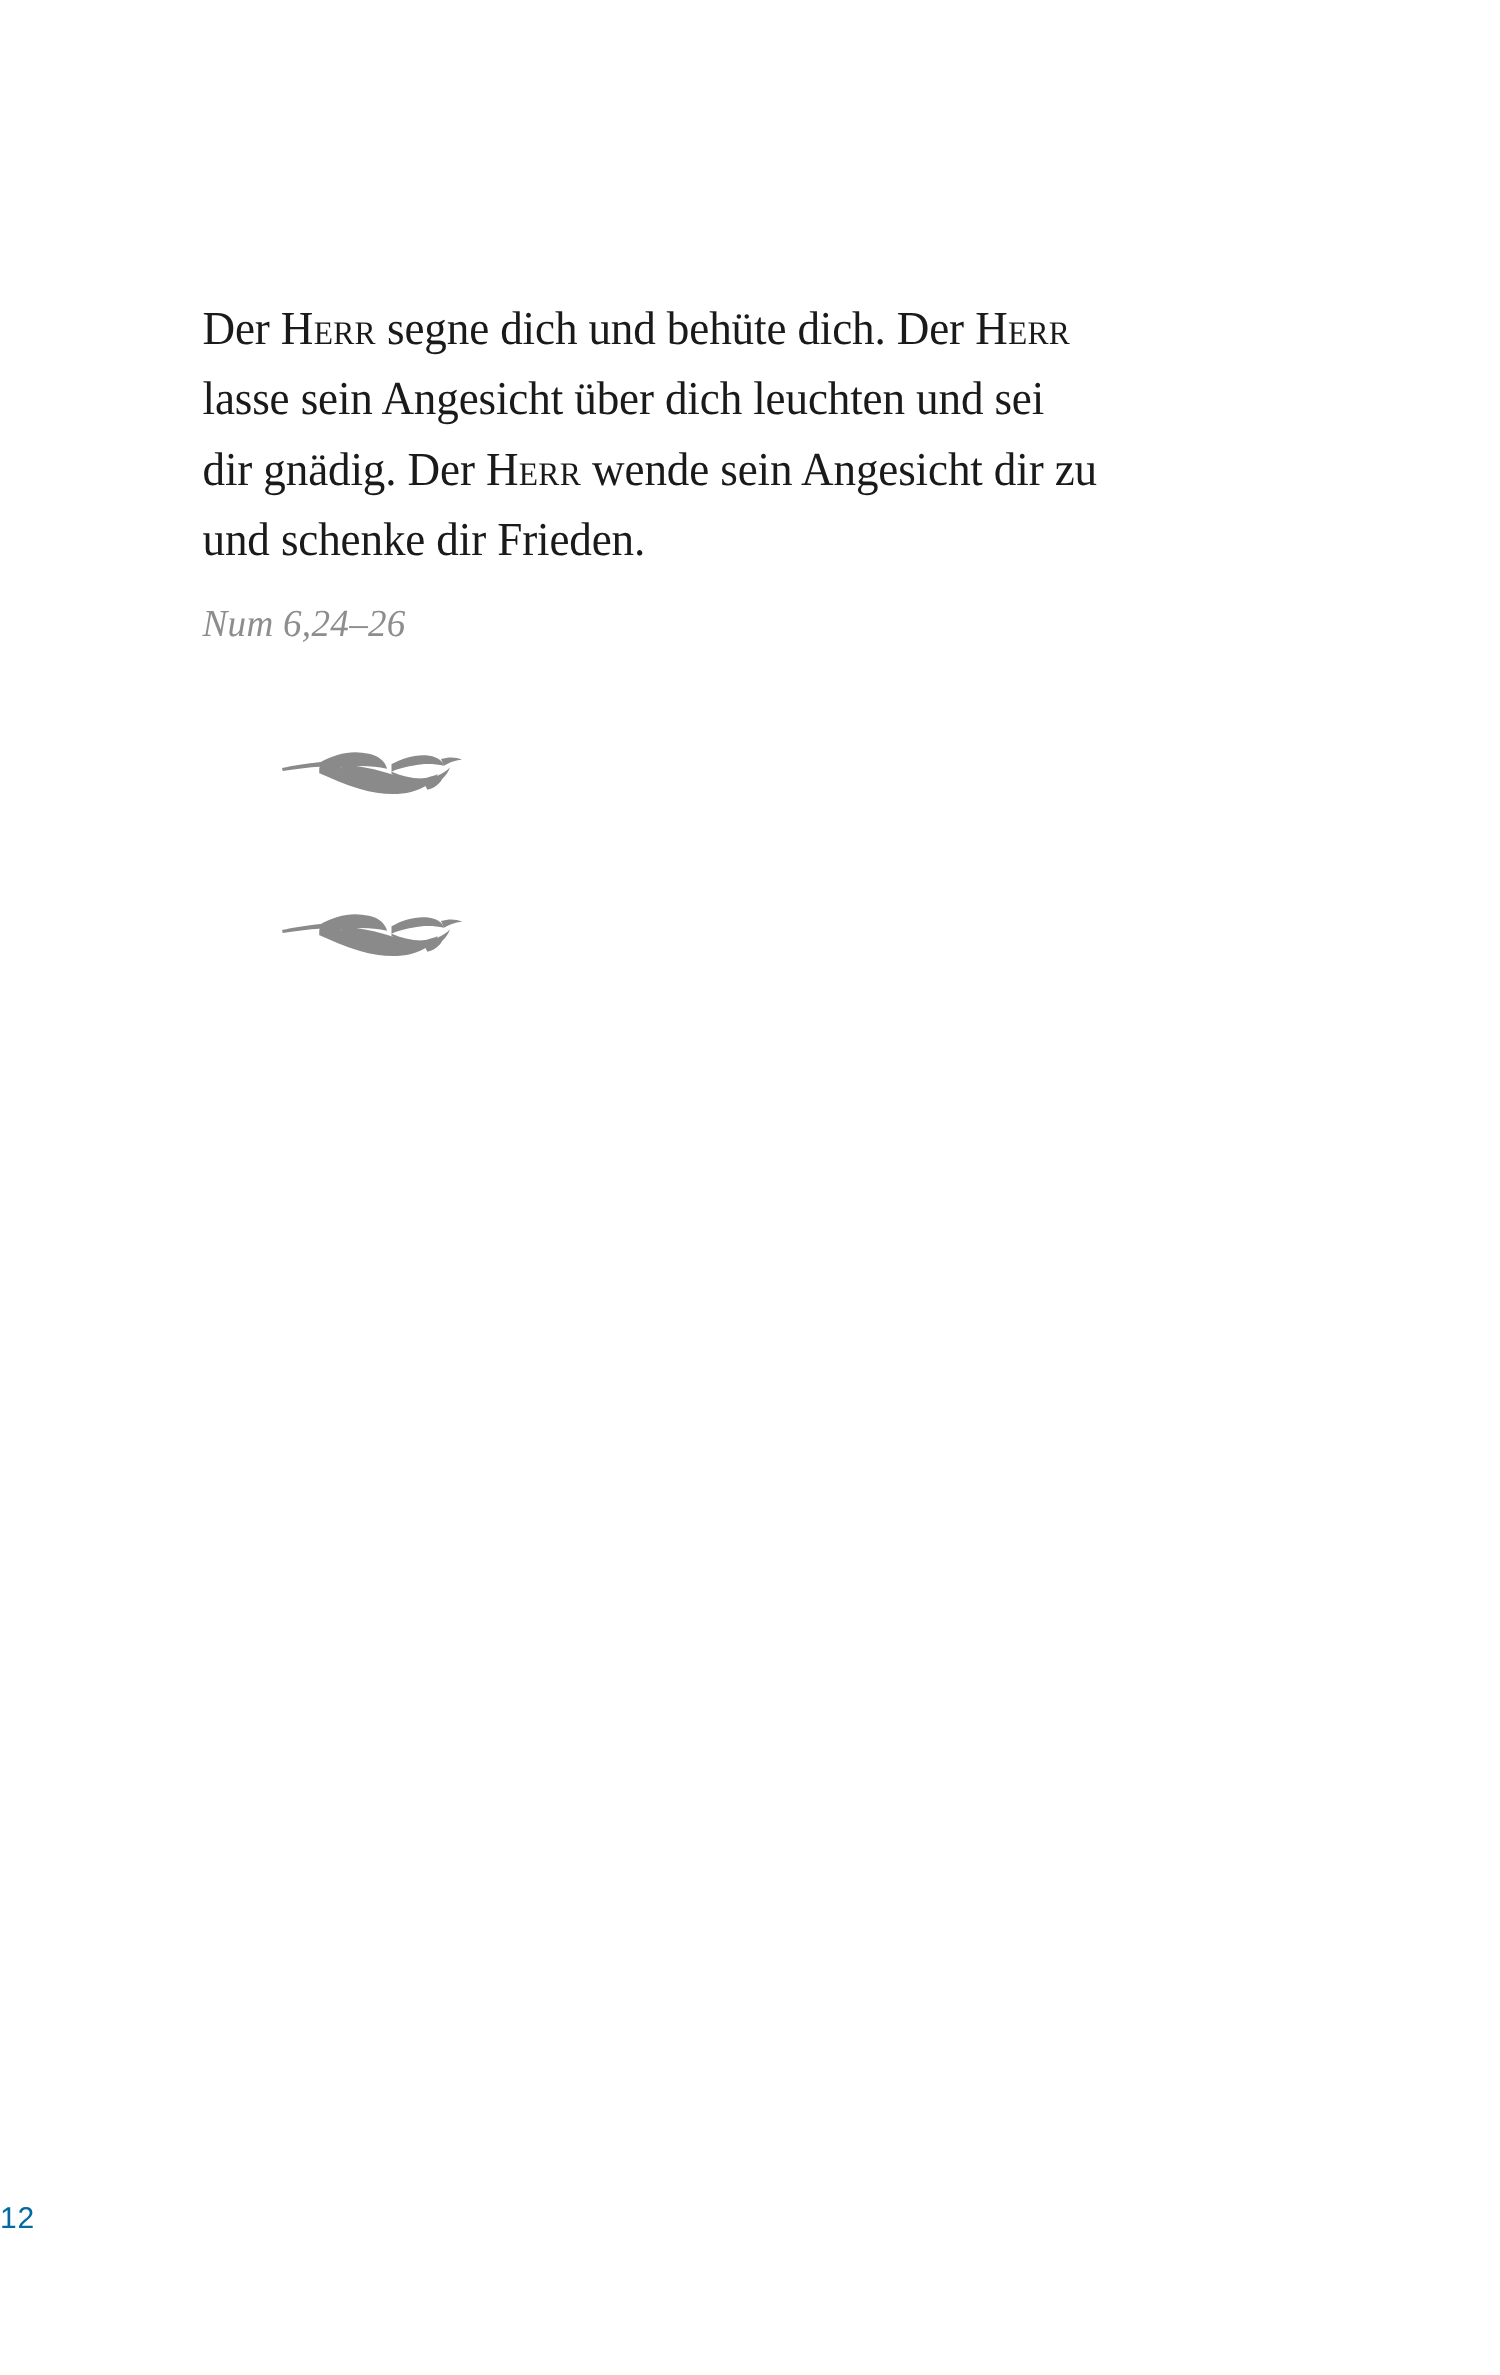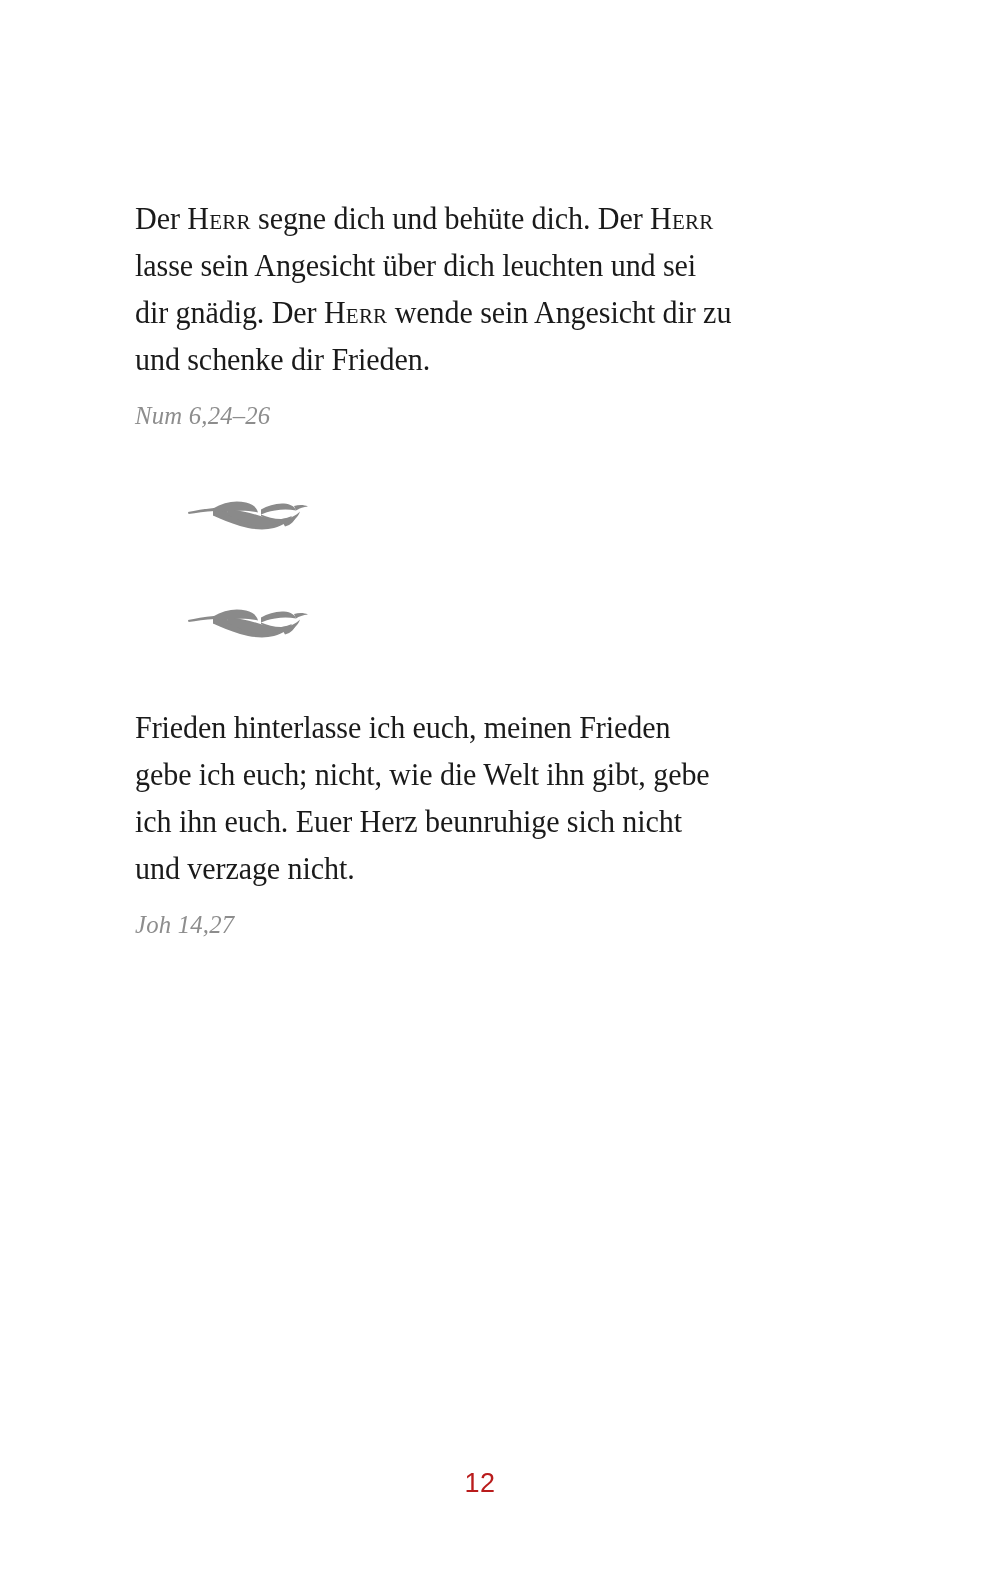--- a/index.html
+++ b/index.html
@@ -65,24 +65,23 @@
 
   
   .group { margin-bottom: 0; }
 
   
   .folio {
     position: absolute;
     left: 0;
     top: 1468px;
     width: 960px;
-    text-align: center;
     font-family: "Liberation Sans", "DejaVu Sans", sans-serif;
-    font-size: 27px;
-    color: #b91c1c;
+    font-size: 20px;
+    color: #0369a1;
     letter-spacing: 0.5px;
   }
 </style>
 </head>
 <body>
 
 <div class="page">
 
   <div class="content">
 
@@ -141,25 +140,18 @@
         <g fill="#8a8a8a">
           <path d="M152 43 C 166 35, 182 30, 198 31 C 212 32, 220 38, 222 45
                    C 208 42, 194 42, 180 45 C 168 47, 158 50, 152 53 Z"></path>
           <path d="M152 53 C 164 58, 178 62, 192 62 C 208 62, 222 56, 230 47
                    C 226 59, 216 68, 202 70 C 184 72, 166 64, 152 56 Z"></path>
           <path d="M218 36 C 228 33, 238 33, 246 37 C 236 38, 228 41, 222 45 Z"></path>
         </g>
       </svg>
     </div>
 
-    <div class="group">
-      <p class="passage-text">Frieden hinterlasse ich euch, meinen Frieden
-gebe ich euch; nicht, wie die Welt ihn gibt, gebe
-ich ihn euch. Euer Herz beunruhige sich nicht
-und verzage nicht.</p>
-      <p class="citation">Joh 14,27</p>
-    </div>
 
   </div>
 
   <div class="folio">12</div>
 
 </div>
 
 </body></html>

